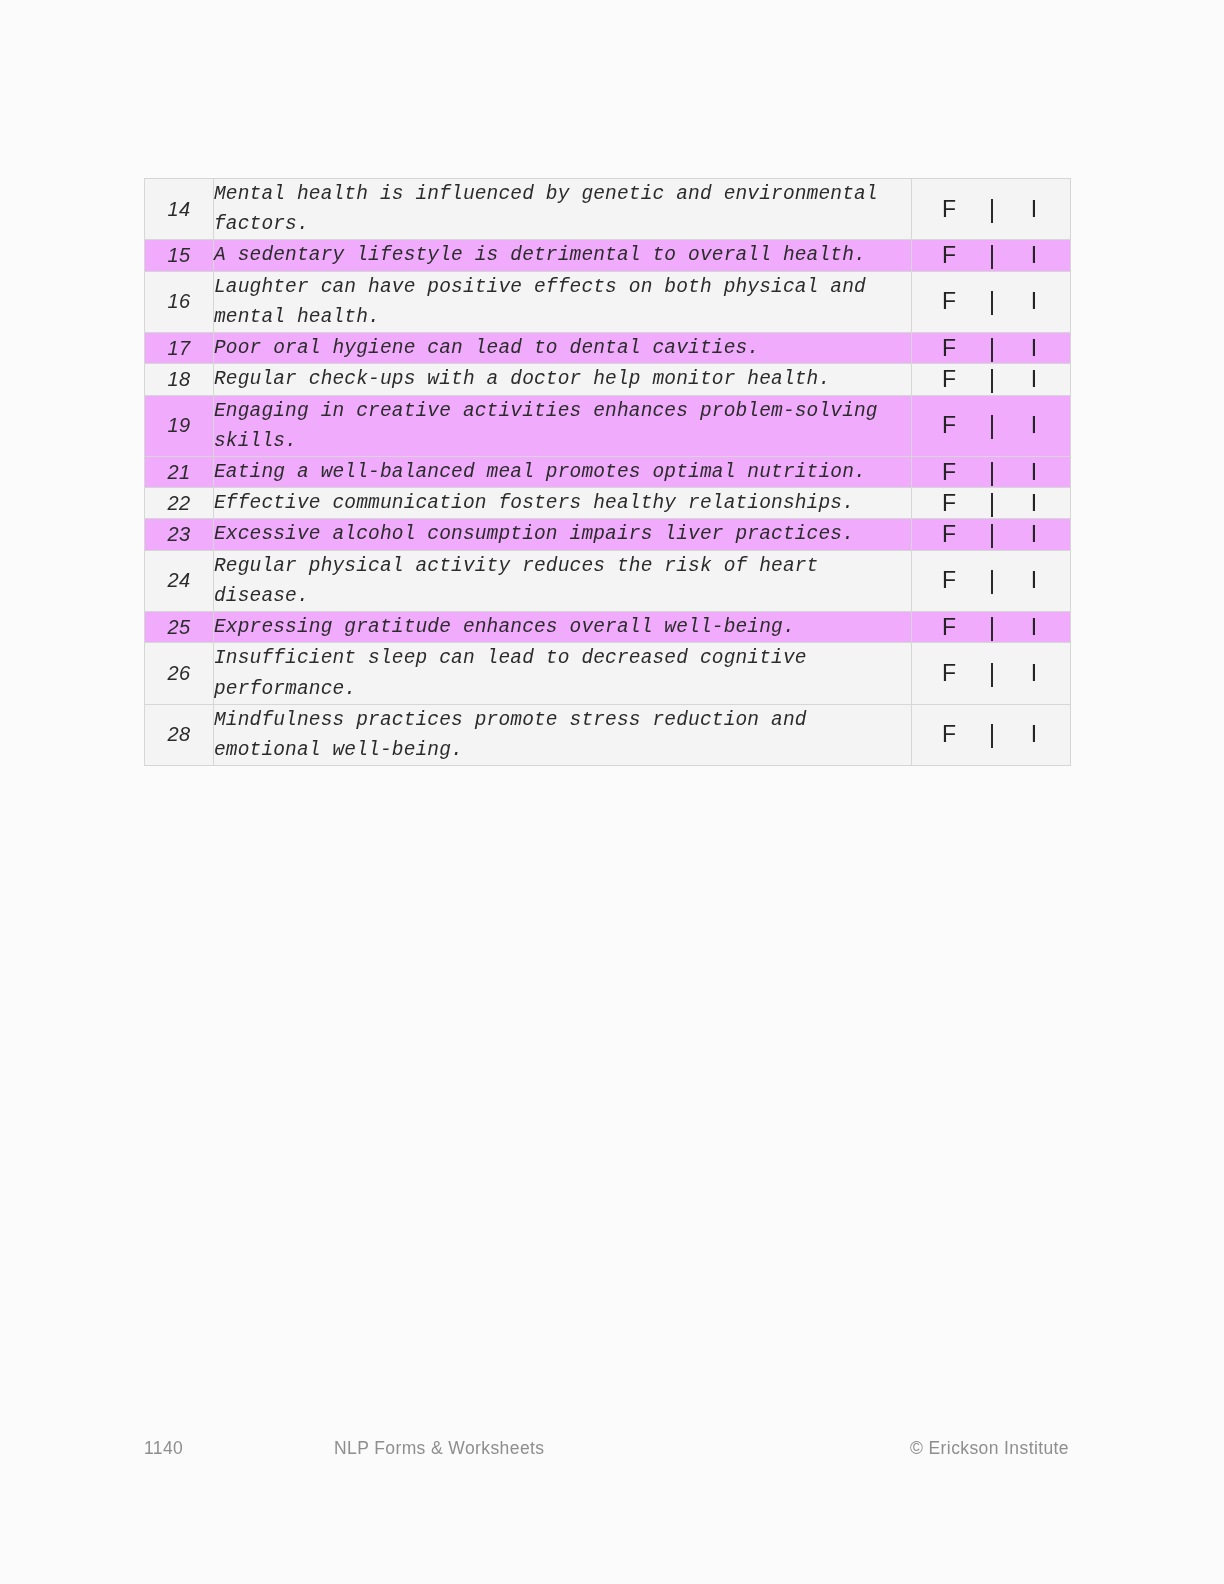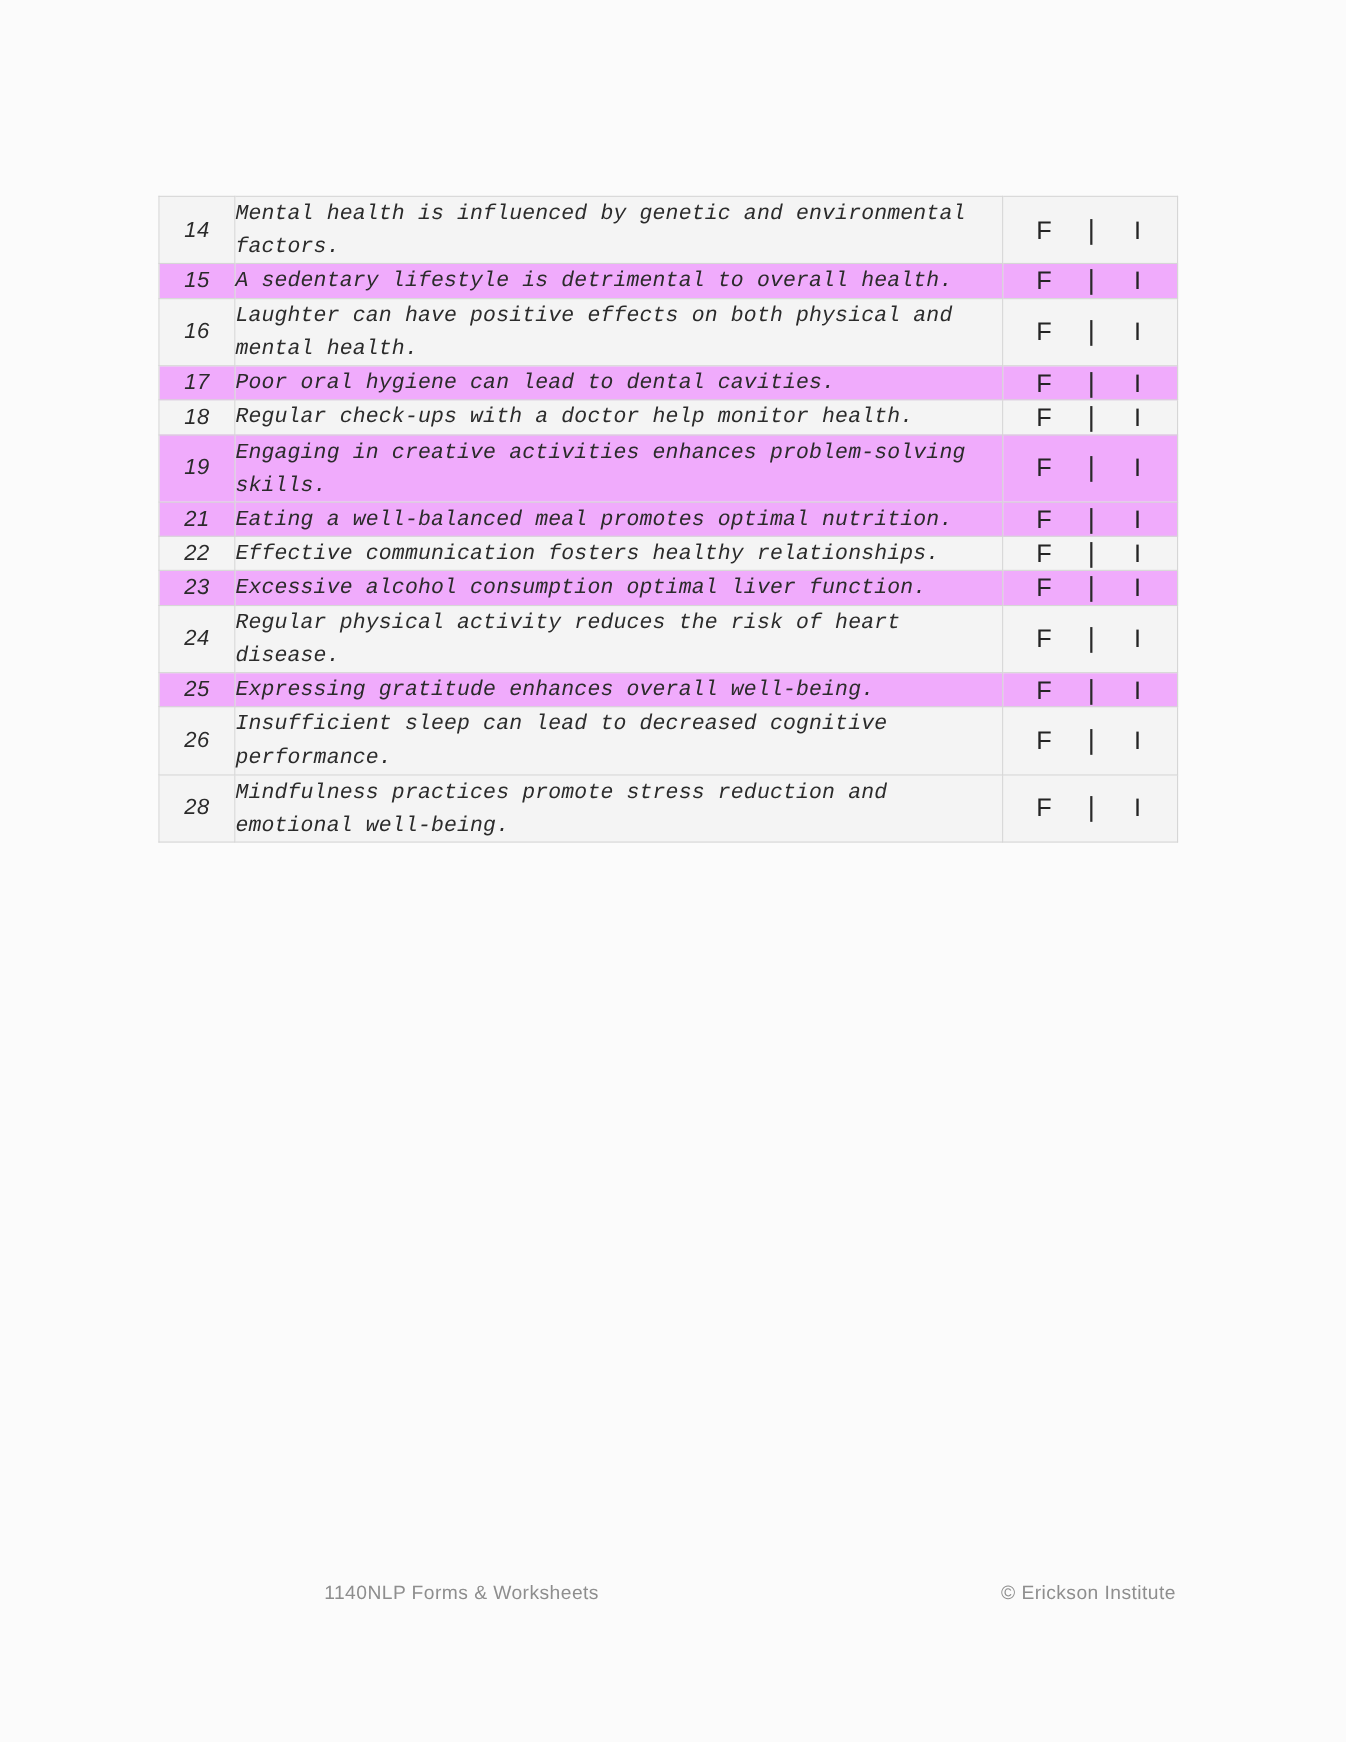--- a/index.html
+++ b/index.html
@@ -104,21 +104,21 @@
     width: 925px;
     height: 32px;
     display: flex;
     align-items: center;
     font-size: 17.5px;
     color: #8e8e8e;
     letter-spacing: 0.4px;
   }
   .footer-left {
     flex: 0 0 190px;
-    text-align: right;
+    text-align: left;
   }
   .footer-center {
     flex: 1 1 auto;
     text-align: left;
     padding-right: 10px;
   }
   .footer-right {
     flex: 0 0 250px;
     text-align: right;
   }
@@ -214,21 +214,21 @@
             <td class="col-opts">
               <div class="opts">
                 <span class="opt-f">F</span>
                 <span class="opt-sep">|</span>
                 <span class="opt-i">I</span>
               </div>
             </td>
           </tr>
           <tr>
             <td class="col-num">23</td>
-            <td class="col-stmt">Excessive alcohol consumption optimal liver function.</td>
+            <td class="col-stmt">Excessive alcohol consumption impairs liver practices.</td>
             <td class="col-opts">
               <div class="opts">
                 <span class="opt-f">F</span>
                 <span class="opt-sep">|</span>
                 <span class="opt-i">I</span>
               </div>
             </td>
           </tr>
           <tr class="shaded">
             <td class="col-num">24</td>

